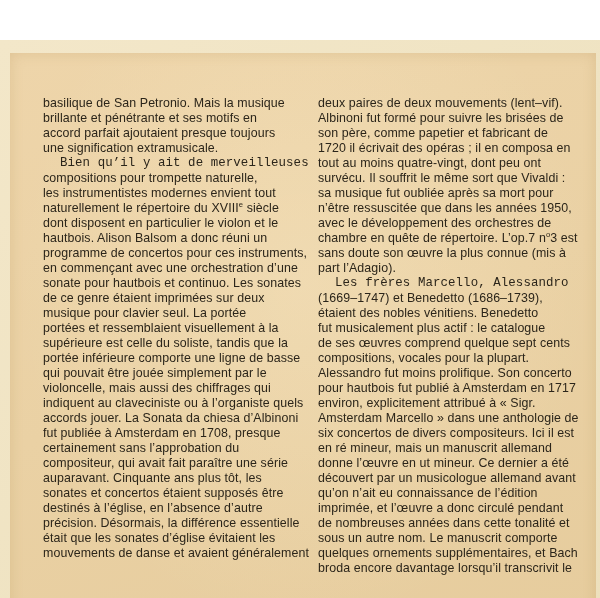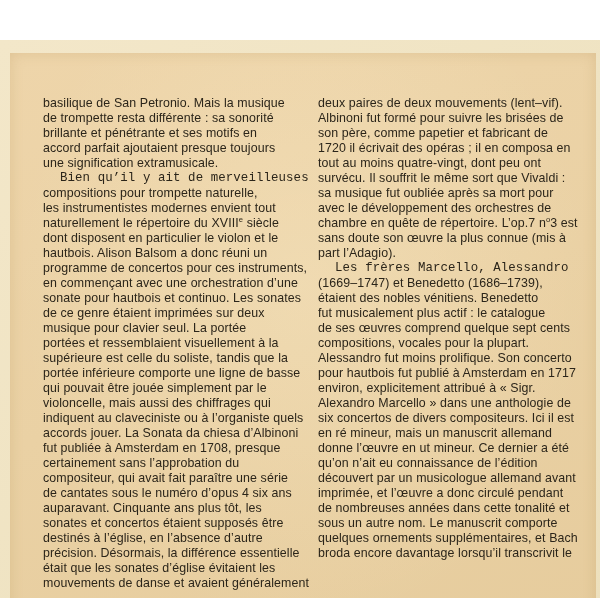--- a/index.html
+++ b/index.html
@@ -44,21 +44,20 @@
     letter-spacing: 0.2px;
   }
 </style>
 </head>
 <body>
 
 <div class="scan">
   <div class="page">
     <div class="col col-left">
         <div class="line">basilique de San Petronio. Mais la musique</div>
-        <div class="line">de trompette resta différente : sa sonorité</div>
         <div class="line">brillante et pénétrante et ses motifs en</div>
         <div class="line">accord parfait ajoutaient presque toujours</div>
         <div class="line">une signification extramusicale.</div>
         <div class="line indent">Bien qu’il y ait de merveilleuses</div>
         <div class="line">compositions pour trompette naturelle,</div>
         <div class="line">les instrumentistes modernes envient tout</div>
         <div class="line">naturellement le répertoire du XVIII<sup>e</sup> siècle</div>
         <div class="line">dont disposent en particulier le violon et le</div>
         <div class="line">hautbois. Alison Balsom a donc réuni un</div>
         <div class="line">programme de concertos pour ces instruments,</div>
@@ -69,55 +68,55 @@
         <div class="line">portées et ressemblaient visuellement à la</div>
         <div class="line">supérieure est celle du soliste, tandis que la</div>
         <div class="line">portée inférieure comporte une ligne de basse</div>
         <div class="line">qui pouvait être jouée simplement par le</div>
         <div class="line">violoncelle, mais aussi des chiffrages qui</div>
         <div class="line">indiquent au claveciniste ou à l’organiste quels</div>
         <div class="line">accords jouer. La <span class="it">Sonata da chiesa</span> d’Albinoni</div>
         <div class="line">fut publiée à Amsterdam en 1708, presque</div>
         <div class="line">certainement sans l’approbation du</div>
         <div class="line">compositeur, qui avait fait paraître une série</div>
-        <div class="line">de cantates sous le numéro d’opus 4 six ans</div>
         <div class="line">auparavant. Cinquante ans plus tôt, les</div>
         <div class="line">sonates et concertos étaient supposés être</div>
         <div class="line">destinés à l’église, en l’absence d’autre</div>
         <div class="line">précision. Désormais, la différence essentielle</div>
         <div class="line">était que les sonates d’église évitaient les</div>
         <div class="line">mouvements de danse et avaient généralement</div>
       </div>
     <div class="col col-right">
         <div class="line">deux paires de deux mouvements (lent–vif).</div>
         <div class="line">Albinoni fut formé pour suivre les brisées de</div>
         <div class="line">son père, comme papetier et fabricant de</div>
         <div class="line">1720 il écrivait des opéras ; il en composa en</div>
         <div class="line">tout au moins quatre-vingt, dont peu ont</div>
         <div class="line">survécu. Il souffrit le même sort que Vivaldi :</div>
         <div class="line">sa musique fut oubliée après sa mort pour</div>
+        <div class="line">n’être ressuscitée que dans les années 1950,</div>
         <div class="line">avec le développement des orchestres de</div>
         <div class="line">chambre en quête de répertoire. L’op.7 n<sup>o</sup>3 est</div>
         <div class="line">sans doute son œuvre la plus connue (mis à</div>
         <div class="line">part l’<span class="it">Adagio</span>).</div>
         <div class="line indent">Les frères Marcello, Alessandro</div>
         <div class="line">(1669–1747) et Benedetto (1686–1739),</div>
         <div class="line">étaient des nobles vénitiens. Benedetto</div>
         <div class="line">fut musicalement plus actif : le catalogue</div>
         <div class="line">de ses œuvres comprend quelque sept cents</div>
         <div class="line">compositions, vocales pour la plupart.</div>
         <div class="line">Alessandro fut moins prolifique. Son concerto</div>
         <div class="line">pour hautbois fut publié à Amsterdam en 1717</div>
         <div class="line">environ, explicitement attribué à « Sigr.</div>
-        <div class="line">Alexandro Marcello » dans une anthologie de</div>
+        <div class="line">Amsterdam Marcello » dans une anthologie de</div>
         <div class="line">six concertos de divers compositeurs. Ici il est</div>
         <div class="line">en <span class="it">ré</span> mineur, mais un manuscrit allemand</div>
         <div class="line">donne l’œuvre en <span class="it">ut</span> mineur. Ce dernier a été</div>
+        <div class="line">découvert par un musicologue allemand avant</div>
         <div class="line">qu’on n’ait eu connaissance de l’édition</div>
-        <div class="line">découvert par un musicologue allemand avant</div>
         <div class="line">imprimée, et l’œuvre a donc circulé pendant</div>
         <div class="line">de nombreuses années dans cette tonalité et</div>
         <div class="line">sous un autre nom. Le manuscrit comporte</div>
         <div class="line">quelques ornements supplémentaires, et Bach</div>
         <div class="line">broda encore davantage lorsqu’il transcrivit le</div>
       </div>
     <div class="page-number">9</div>
   </div>
 </div>
 

